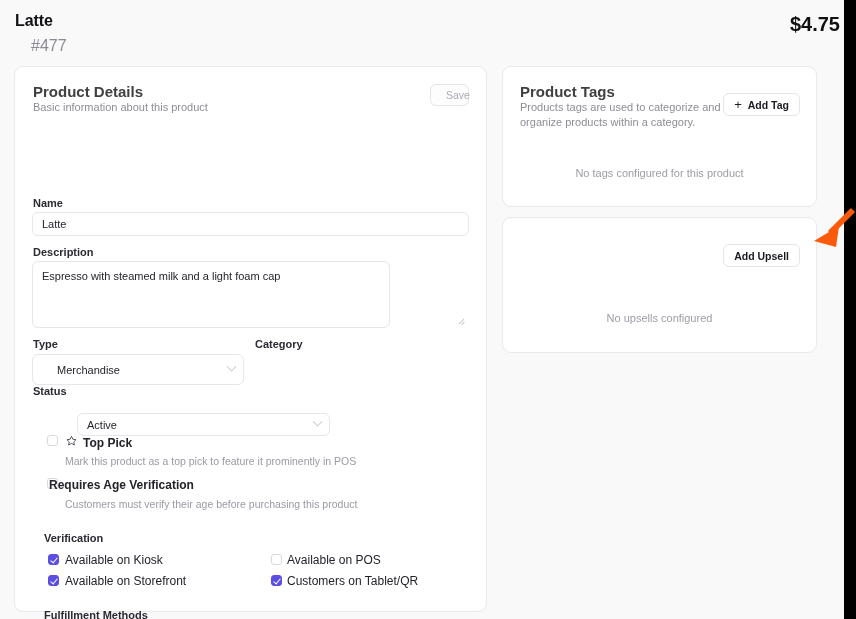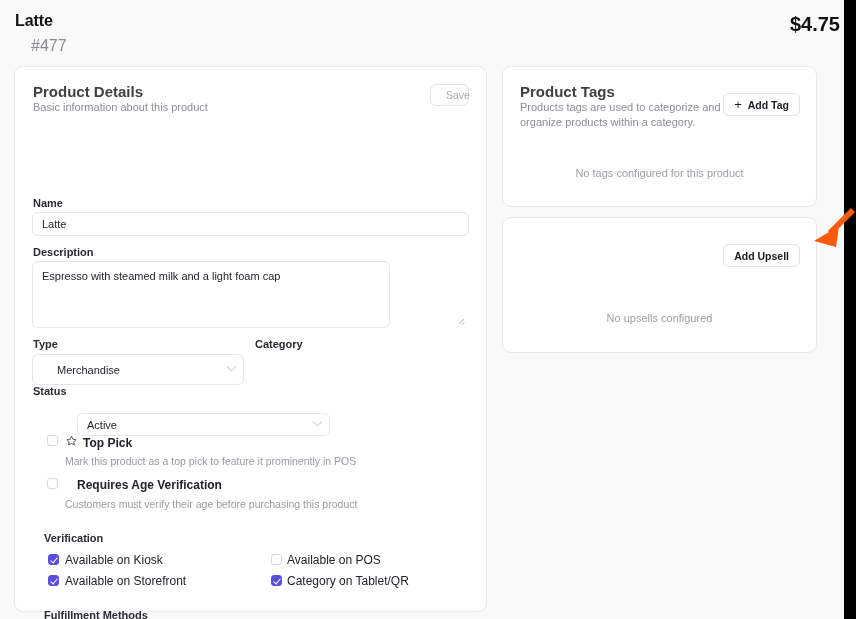--- a/index.html
+++ b/index.html
@@ -294,36 +294,36 @@
       </div>
 
       <div class="cbox" style="left:32px; top:368px;"></div>
       <svg class="star-icon" style="left:51px; top:368px;" viewBox="0 0 24 24" fill="none" stroke="#4a4a55" stroke-width="2" stroke-linejoin="round">
         <polygon points="12,2.8 15,9.3 22,10.2 17,15 18.3,21.7 12,18.4 5.7,21.7 7,15 2,10.2 9,9.3"></polygon>
       </svg>
       <div class="cb-label bold" style="left:68px; top:369px;">Top Pick</div>
       <div class="cb-help" style="left:50px; top:388px;">Mark this product as a top pick to feature it prominently in POS</div>
 
       <div class="cbox" style="left:32px; top:411px;"></div>
-      <div class="cb-label bold" style="left:62px; top:411px;">Requires Age Verification</div>
+      <div class="cb-label bold" style="left:34px; top:411px;">Requires Age Verification</div>
       <div class="cb-help" style="left:50px; top:431px;">Customers must verify their age before purchasing this product</div>
 
       <div class="section-label" style="left:29px; top:465px;">Verification</div>
 
       <div class="cbox checked" style="left:33px; top:487px;"></div>
       <div class="cb-label" style="left:50px; top:486px;">Available on Kiosk</div>
 
       <div class="cbox" style="left:256px; top:487px;"></div>
       <div class="cb-label" style="left:272px; top:486px;">Available on POS</div>
 
       <div class="cbox checked" style="left:33px; top:508px;"></div>
       <div class="cb-label" style="left:50px; top:507px;">Available on Storefront</div>
 
       <div class="cbox checked" style="left:256px; top:508px;"></div>
-      <div class="cb-label" style="left:272px; top:507px;">Category on Tablet/QR</div>
+      <div class="cb-label" style="left:272px; top:507px;">Customers on Tablet/QR</div>
 
       <div class="section-label" style="left:29px; top:542px;">Fulfillment Methods</div>
 
     </div>
 
     <div class="card" id="tags-card">
       <div class="rc-head">
         <div class="card-title">Product Tags</div>
         <div class="card-sub">Products tags are used to categorize and organize products within a category.</div>
       </div>

